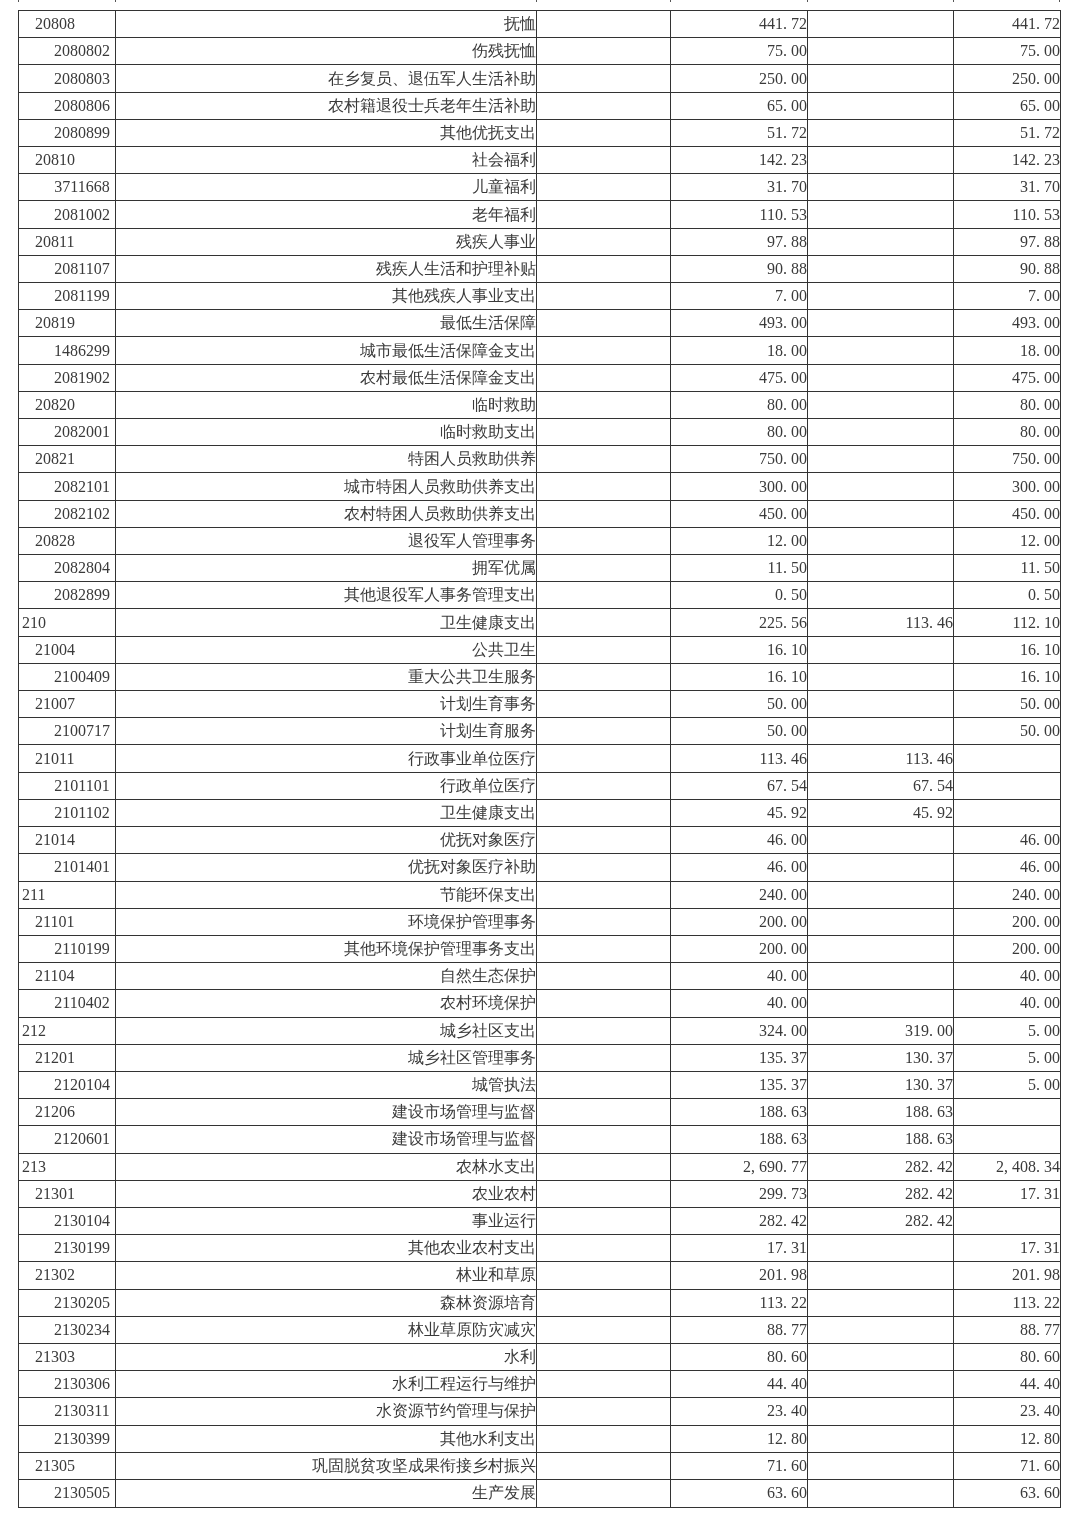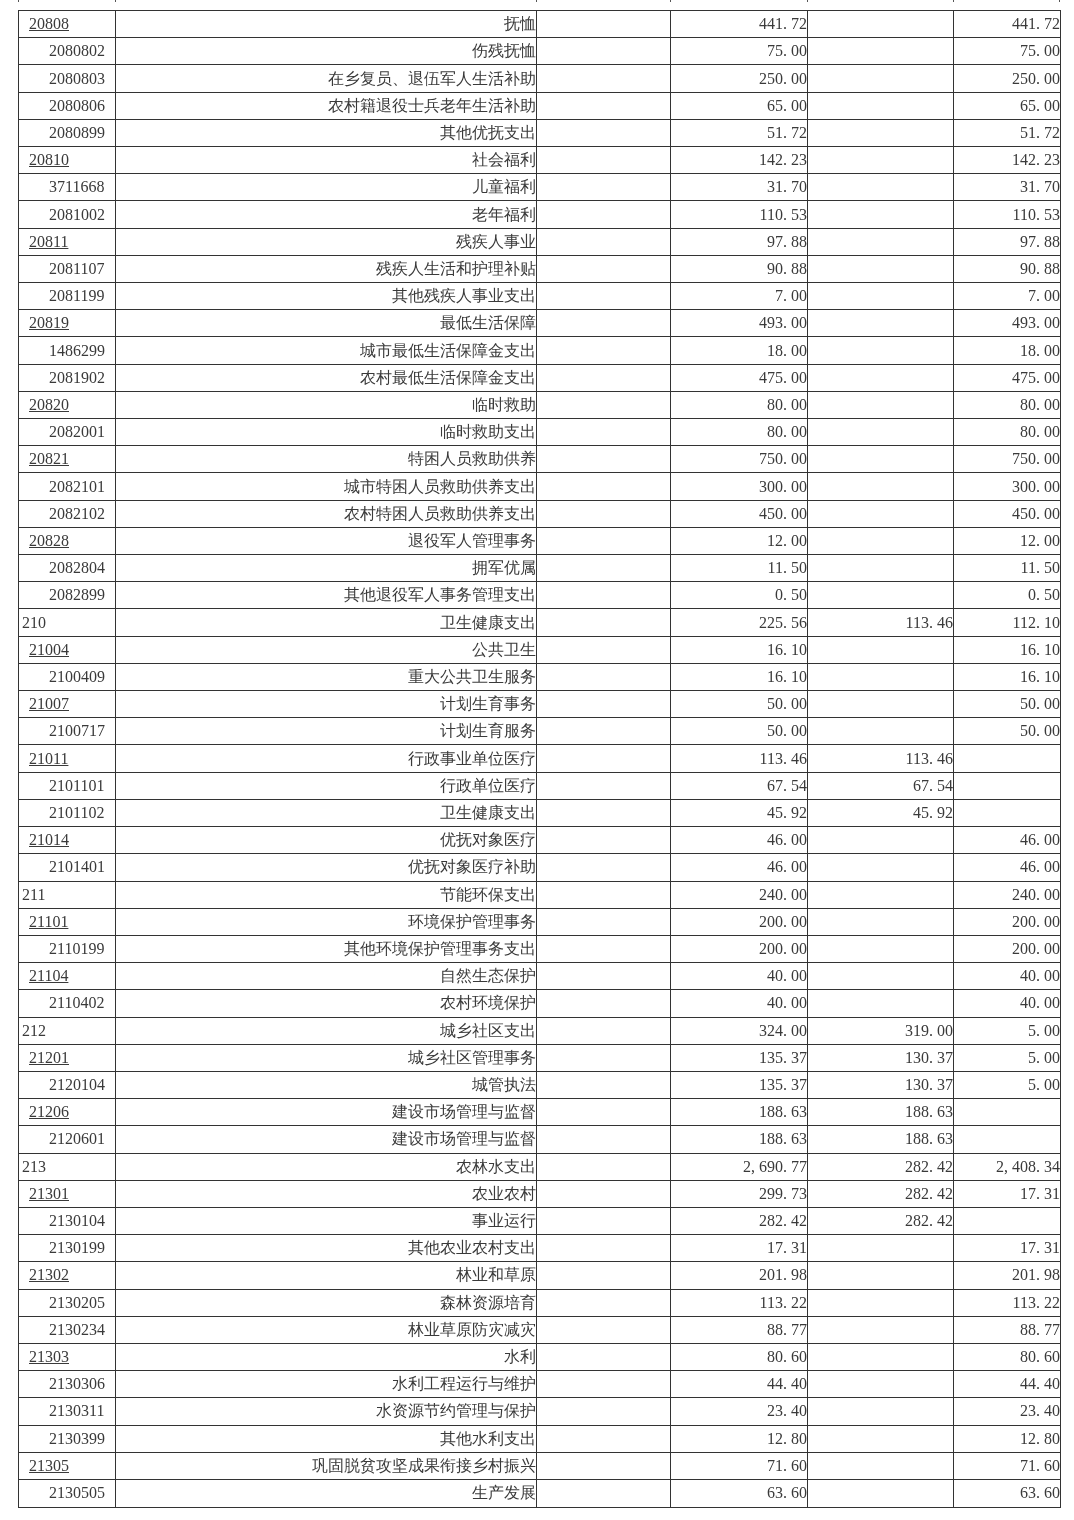--- a/index.html
+++ b/index.html
@@ -28,22 +28,22 @@
     padding: 0;
     font-size: 16px;
     color: #3a3a3a;
     vertical-align: middle;
     white-space: nowrap;
     overflow: hidden;
     line-height: 1;
   }
   td.code-cell { text-align: left; }
   td.code-cell.lv1 { padding-left: 3px; }
-  td.code-cell.lv2 { padding-left: 10px; text-decoration: underline; }
-  td.code-cell.lv3 { padding-left: 30px; }
+  td.code-cell.lv2 { padding-left: 16px; }
+  td.code-cell.lv3 { padding-left: 30px; text-align: center; }
   td.name-cell { text-align: right; }
   td.name-cell.lv1 { padding-left: 6px; }
   td.name-cell.lv2 { padding-left: 12px; }
   td.name-cell.lv3 { padding-left: 19px; }
   td.amt-cell {
     text-align: right;
     padding-right: 3px;
   }
   
   .stub {

